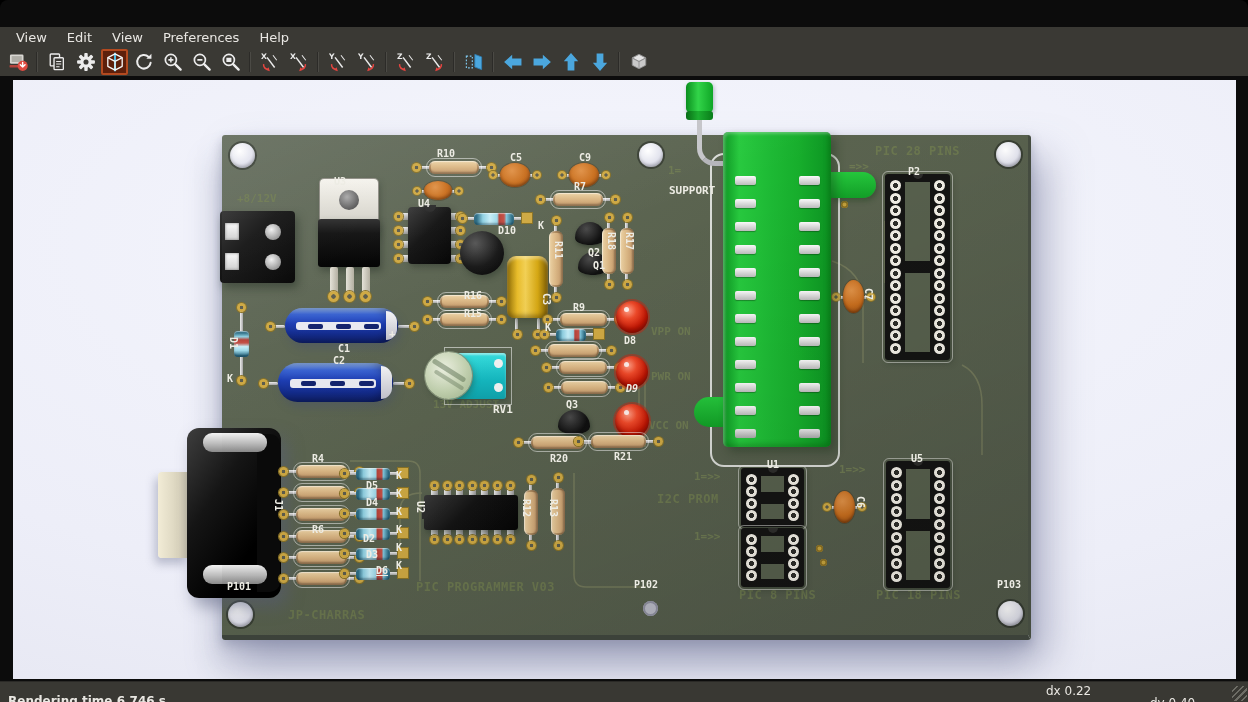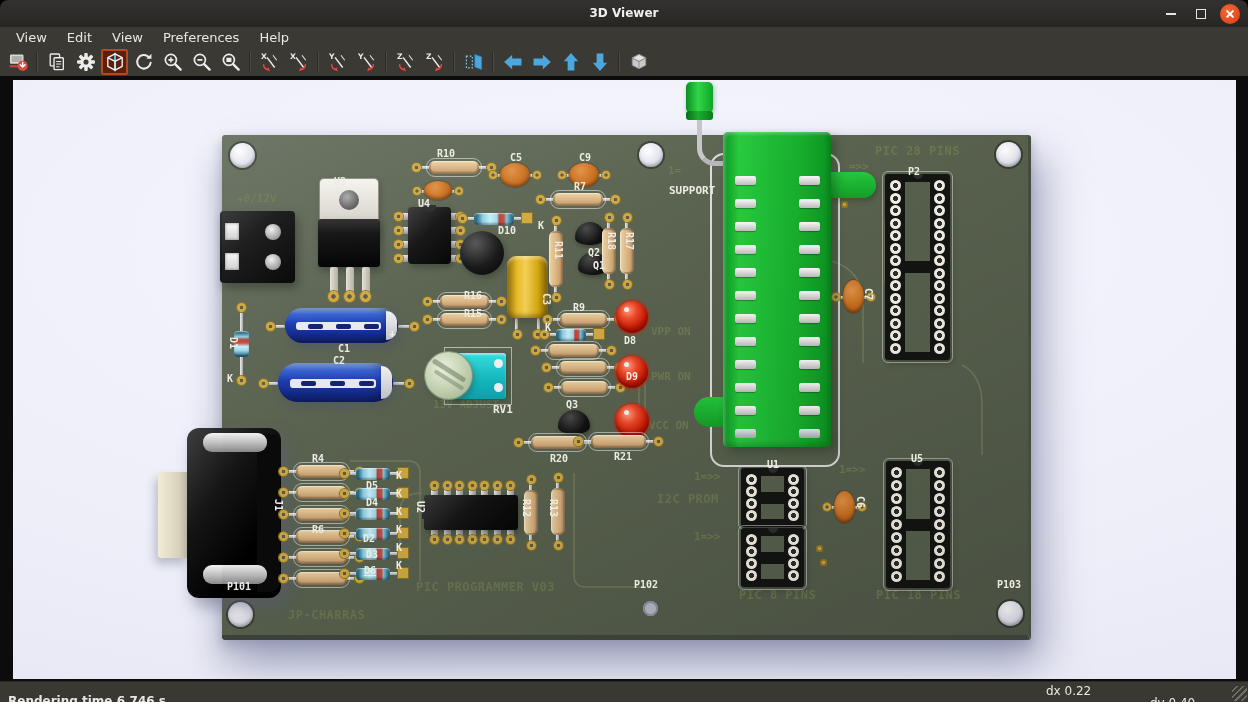--- a/index.html
+++ b/index.html
@@ -86,35 +86,20 @@
   .statusbar .lft{position:absolute;left:8px;top:12px;font-weight:bold;}
   .statusbar .dx{position:absolute;left:1046px;top:2px;}
   .statusbar .dy{position:absolute;left:1150px;top:14px;}
   .grip{position:absolute;right:1px;bottom:1px;width:15px;height:15px;
         background:repeating-linear-gradient(135deg,transparent 0 3px,#6e6d66 3px 4.5px);}
 </style>
 </head>
 <body>
 
 <div class="window">
-  <div class="titlebar">
-    <span class="title">3D Viewer</span>
-    <div class="win-controls">
-      <button class="wc">
-          <span class="dash"></span>
-        </button>
-      <button class="wc">
-          <span class="sq"></span>
-        </button>
-      <button class="wc close">
-          <i class="a"></i>
-          <i class="b"></i>
-        </button>
-    </div>
-  </div>
   <div class="menubar" id="menubar">
       <span class="menu-item">View</span>
       <span class="menu-item">Edit</span>
       <span class="menu-item">View</span>
       <span class="menu-item">Preferences</span>
       <span class="menu-item">Help</span>
     </div>
   <div class="toolbar" id="toolbar">
       <button class="tbtn">
         <svg viewBox="0 0 26 26">
@@ -784,37 +769,37 @@
           <span class="sk r" style="left: 371px; top: 125px; position: absolute;">Q1</span>
           <span class="sk r vert" style="left: 384px; top: 97px; position: absolute;">R18</span>
           <span class="sk r vert" style="left: 402px; top: 97px; position: absolute;">R17</span>
           <span class="sk r vert" style="left: 331px; top: 106px; position: absolute;">R11</span>
           <span class="sk r vert" style="left: 319px; top: 158px; position: absolute;">C3</span>
           <span class="sk r" style="left: 242px; top: 155px; position: absolute;">R16</span>
           <span class="sk r" style="left: 242px; top: 173px; position: absolute;">R15</span>
           <span class="sk r" style="left: 351px; top: 167px; position: absolute;">R9</span>
           <span class="sk r" style="left: 323px; top: 187px; position: absolute;">K</span>
           <span class="sk r" style="left: 402px; top: 200px; position: absolute;">D8</span>
-          <span class="sk r" style="left: 404px; top: 236px; position: absolute;">D9</span>
+          <span class="sk r" style="left: 404px; top: 248px; position: absolute; font-style: italic;">D9</span>
           <span class="sk r" style="left: 344px; top: 264px; position: absolute;">Q3</span>
           <span class="sk r" style="left: 328px; top: 318px; position: absolute;">R20</span>
           <span class="sk r" style="left: 392px; top: 316px; position: absolute;">R21</span>
           <span class="sk r" style="left: 116px; top: 208px; position: absolute;">C1</span>
           <span class="sk r" style="left: 111px; top: 220px; position: absolute;">C2</span>
           <span class="sk r vert" style="left: 6px; top: 202px; position: absolute;">D1</span>
           <span class="sk r" style="left: 5px; top: 238px; position: absolute;">K</span>
           <span class="sk r vert" style="left: 51px; top: 364px; position: absolute;">J1</span>
           <span class="sk r" style="left: 5px; top: 446px; position: absolute;">P101</span>
           <span class="sk r" style="left: 90px; top: 318px; position: absolute;">R4</span>
           <span class="sk r" style="left: 90px; top: 389px; position: absolute;">R6</span>
           <span class="sk r" style="left: 144px; top: 345px; position: absolute;">D5</span>
           <span class="sk r" style="left: 144px; top: 362px; position: absolute;">D4</span>
           <span class="sk r" style="left: 141px; top: 398px; position: absolute;">D2</span>
           <span class="sk r" style="left: 144px; top: 414px; position: absolute;">D3</span>
-          <span class="sk r" style="left: 142px; top: 430px; position: absolute; text-decoration: underline;">D6</span>
+          <span class="sk r" style="left: 154px; top: 430px; position: absolute; text-decoration: underline;">D6</span>
           <span class="sk r" style="left: 174px; top: 335px; position: absolute;">K</span>
           <span class="sk r" style="left: 174px; top: 353px; position: absolute;">K</span>
           <span class="sk r" style="left: 174px; top: 371px; position: absolute;">K</span>
           <span class="sk r" style="left: 174px; top: 389px; position: absolute;">K</span>
           <span class="sk r" style="left: 174px; top: 407px; position: absolute;">K</span>
           <span class="sk r" style="left: 174px; top: 425px; position: absolute;">K</span>
           <span class="sk r vert" style="left: 193px; top: 366px; position: absolute;">U2</span>
           <span class="sk r vert" style="left: 299px; top: 364px; position: absolute;">R12</span>
           <span class="sk r vert" style="left: 326px; top: 364px; position: absolute;">R13</span>
           <span class="sk r" style="left: 412px; top: 444px; position: absolute;">P102</span>

